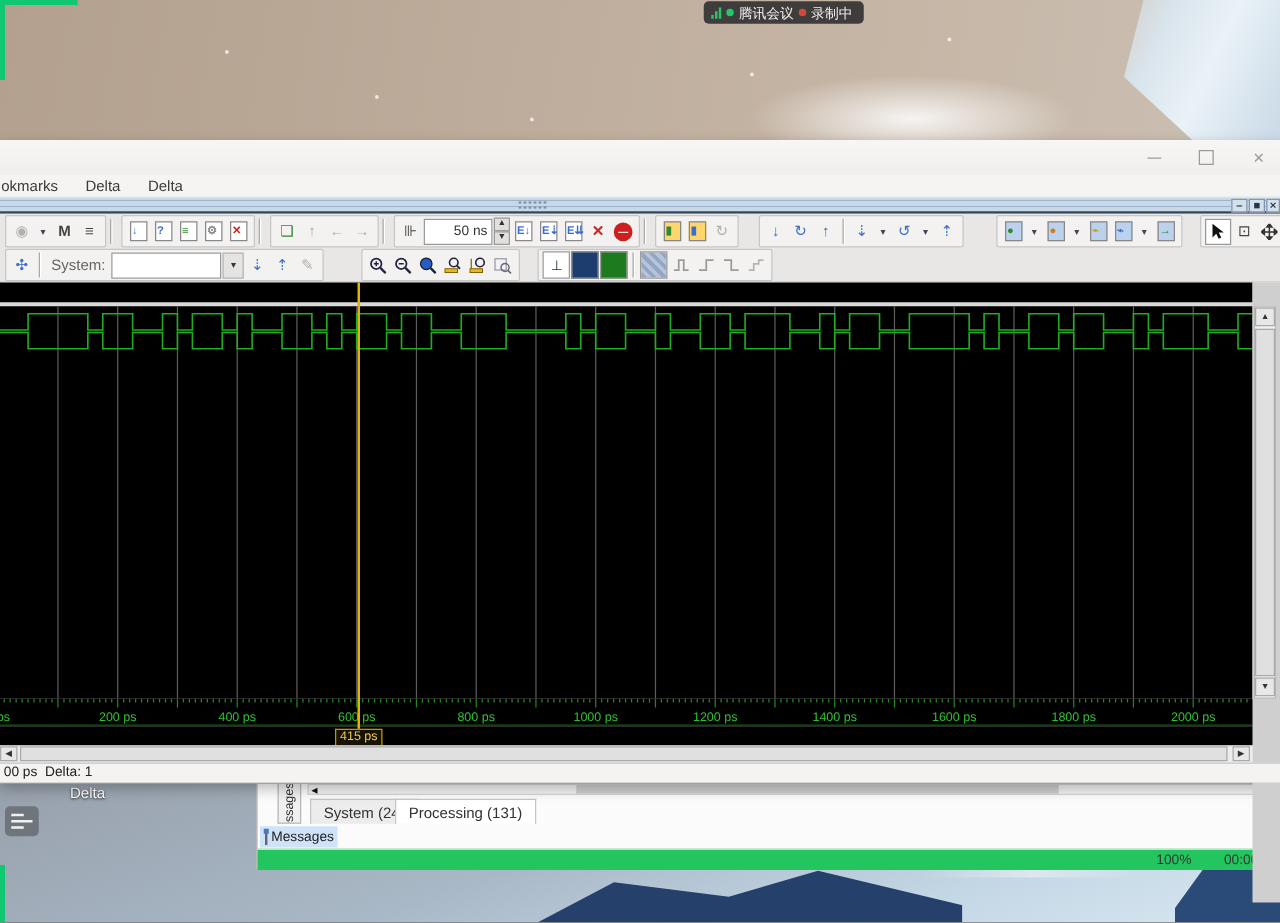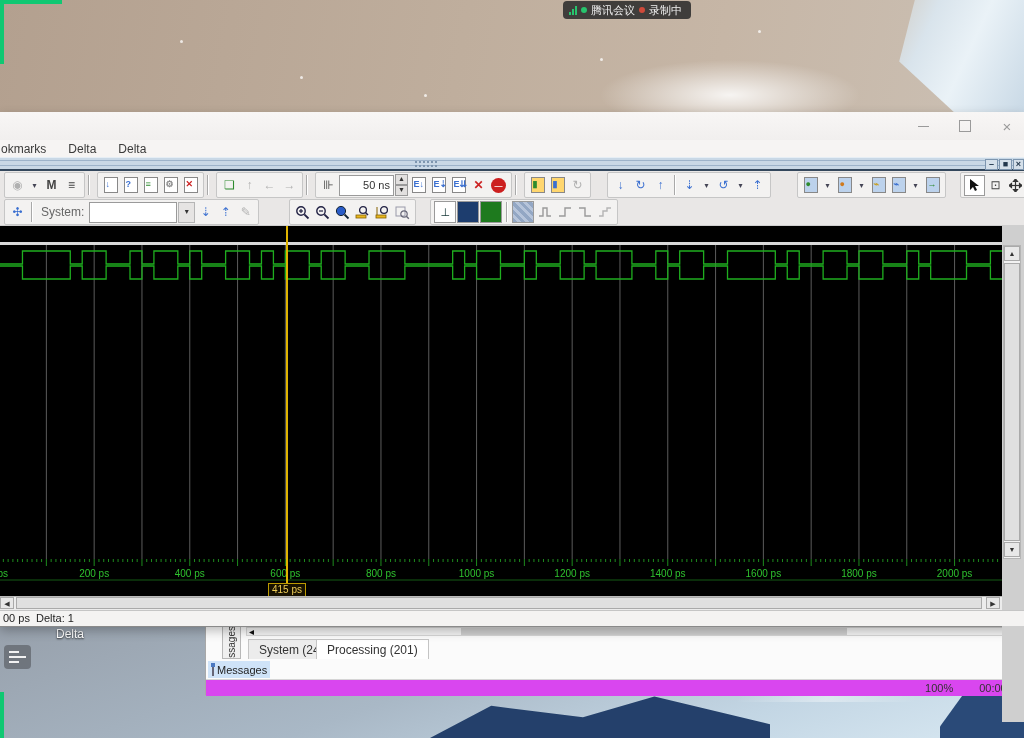--- a/index.html
+++ b/index.html
@@ -124,21 +124,21 @@
   #msg-topscroll{left:40px;top:4px;width:779px;height:9px;background:#f3f3f3;border:1px solid #d5d5d5;box-sizing:border-box;}
   #msg-topthumb{left:255px;top:5px;width:386px;height:7px;background:#cfcfcf;}
   .msgtab{top:16px;height:20px;display:flex;align-items:center;padding:0 10px;
     border:1px solid #c5c5c5;border-bottom:none;font-size:12px;color:#333;box-sizing:border-box;}
   #msgtab-sys{left:42px;background:#ececec;}
   #msgtab-proc{left:110px;background:#ffffff;}
   #msg-bottomtab{left:2px;top:38px;width:62px;height:17px;background:#cfe3f8;
     display:flex;align-items:center;gap:3px;padding:0 4px;box-sizing:border-box;font-size:11px;color:#222;}
   .pageicon{display:block;width:8px;height:10px;background:#fff;border:1px solid #667;position:relative;}
   .pageicon i{position:absolute;left:-2px;top:-2px;width:4px;height:4px;background:#4a78c0;}
-  #msg-status{left:0;top:56px;width:819px;height:17px;background:#d946ef;border-top:1px solid #d5d5d5;
+  #msg-status{left:0;top:56px;width:819px;height:17px;background:#22c55e;border-top:1px solid #d5d5d5;
     box-sizing:border-box;display:flex;align-items:center;justify-content:flex-end;gap:26px;
     font-size:11px;color:#333;padding-right:3px;padding-left:12px;}
 
   
   #edge-label{left:56px;top:627px;color:#fff;font-size:12px;text-shadow:0 1px 2px rgba(0,0,0,.8);}
   #listbtn{left:4px;top:645px;width:27px;height:24px;border-radius:4px;background:rgba(100,105,112,.8);
     display:flex;flex-direction:column;justify-content:center;gap:3px;padding:0 5px;box-sizing:border-box;}
   #listbtn i{display:block;height:2px;background:rgba(255,255,255,.9);}
   #listbtn i.short{width:60%;}
 
@@ -175,21 +175,21 @@
     <div id="msg-topscroll" class="abs"></div>
     <div id="msg-topthumb" class="abs"></div>
     <div id="msg-vtab" class="abs">
       <span>Messages</span>
     </div>
     <div id="msg-collapse" class="abs">◂</div>
     <div id="msgtab-sys" class="abs msgtab">
       <span>System (24)</span>
     </div>
     <div id="msgtab-proc" class="abs msgtab">
-      <span>Processing (201)</span>
+      <span>Processing (131)</span>
     </div>
     <div id="msg-bottomtab" class="abs">
       <span class="pageicon">
           <i></i>
         </span>
       <span>Messages</span>
     </div>
     <div id="msg-status" class="abs">
       <span>100%</span>
       <span>00:00:19</span>

